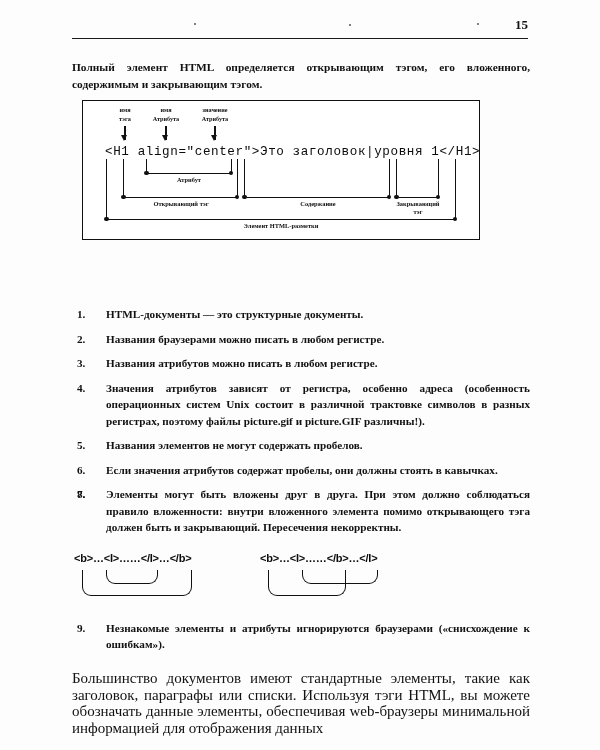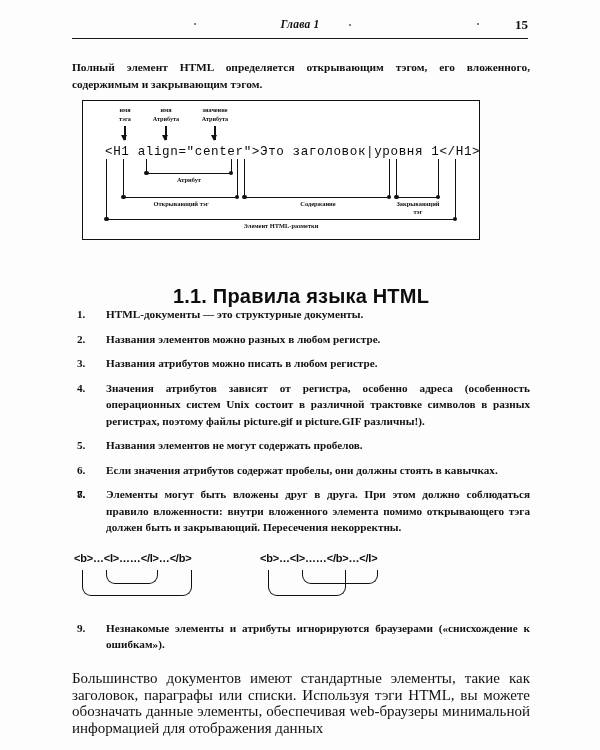--- a/index.html
+++ b/index.html
@@ -239,21 +239,20 @@
     text-align: justify;
     text-justify: inter-word;
   }
 </style>
 </head>
 <body>
 
 <div class="page">
 
   <div class="header">
-    <div class="header-chapter">Глава 1</div>
     <div class="header-page">15</div>
     <span class="header-dot" style="left:122px;top:5px;"></span>
     <span class="header-dot" style="left:277px;top:6px;"></span>
     <span class="header-dot" style="left:405px;top:5px;"></span>
   </div>
   <div class="header-rule"></div>
 
   <p class="intro">Полный элемент HTML определяется открывающим тэгом, его вложенного, содержимым и закрывающим тэгом.</p>
 
   <div class="figure">
@@ -304,30 +303,29 @@
       <div class="vline" style="left:23px;top:58px;height:60px;"></div>
       <div class="vline" style="left:372px;top:58px;height:60px;"></div>
       <div class="hline" style="left:23px;top:118px;width:350px;"></div>
       <span class="dot" style="left:21px;top:115.8px;"></span>
       <span class="dot" style="left:369.5px;top:115.8px;"></span>
       <div class="fig-span-label" style="left:23px;top:121px;width:350px;">Элемент HTML-разметки</div>
 
     </div>
   </div>
 
-  <h2 class="section-heading">1.1. Правила языка HTML</h2>
 
   <ol class="rules" style="list-style:none;margin:0;padding:0;">
     <li class="rule-item">
       <span class="rule-num">1.</span>
       <span>HTML-документы — это структурные документы.</span>
     </li>
     <li class="rule-item">
       <span class="rule-num">2.</span>
-      <span>Названия элементов можно разных в любом регистре.</span>
+      <span>Названия браузерами можно писать в любом регистре.</span>
     </li>
     <li class="rule-item">
       <span class="rule-num">3.</span>
       <span>Названия атрибутов можно писать в любом регистре.</span>
     </li>
     <li class="rule-item">
       <span class="rule-num">4.</span>
       <span>Значения атрибутов зависят от регистра, особенно адреса (особенность операционных систем Unix состоит в различной трактовке символов в разных регистрах, поэтому файлы picture.gif и picture.GIF различны!).</span>
     </li>
     <li class="rule-item">

